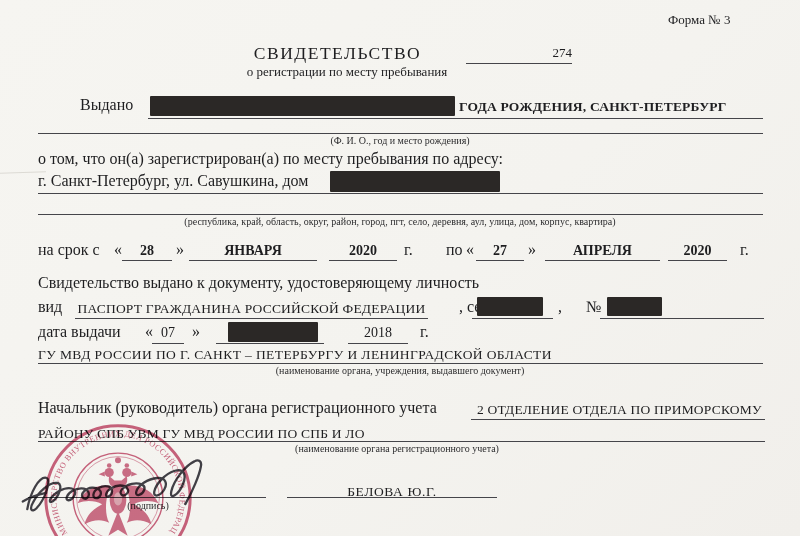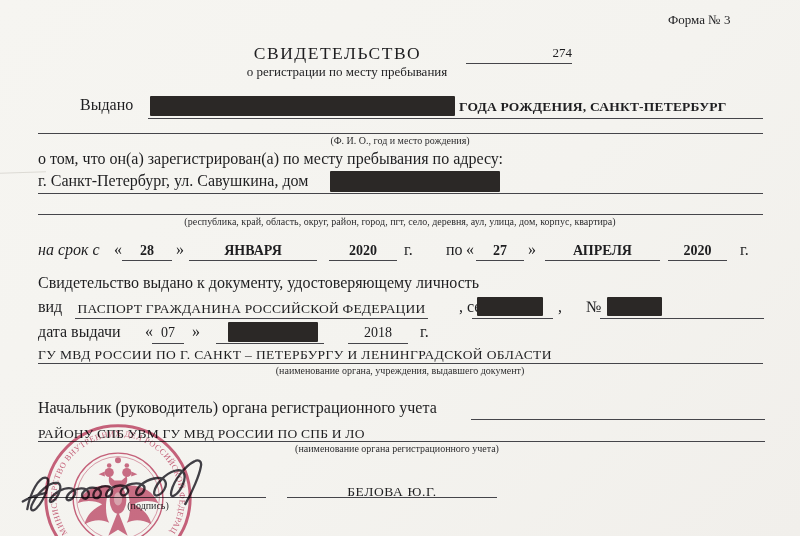--- a/index.html
+++ b/index.html
@@ -51,21 +51,21 @@
   <div class="line" style="left:38px;top:133px;width:725px;"></div>
   <div class="abs cap" style="left:240px;top:135px;width:320px;">(Ф. И. О., год и место рождения)</div>
 
   <div class="abs t16" style="left:38px;top:150px;">о том, что он(а) зарегистрирован(а) по месту пребывания по адресу:</div>
   <div class="abs t16" style="left:38px;top:172px;">г. Санкт-Петербург, ул. Савушкина, дом</div>
   <div class="redact" style="left:330px;top:171px;width:170px;height:21px;"></div>
   <div class="line" style="left:38px;top:193px;width:725px;"></div>
   <div class="line" style="left:38px;top:214px;width:725px;"></div>
   <div class="abs cap" style="left:100px;top:216px;width:600px;">(республика, край, область, округ, район, город, пгт, село, деревня, аул, улица, дом, корпус, квартира)</div>
 
-  <div class="abs t16" style="left:38px;top:241px;font-style:italic;">на срок с</div>
+  <div class="abs t16" style="left:38px;top:241px;">на срок с</div>
   <div class="abs t16" style="left:114px;top:241px;">«</div>
   <div class="abs val" style="left:122px;top:243px;width:50px;">28</div>
   <div class="line" style="left:122px;top:260px;width:50px;"></div>
   <div class="abs t16" style="left:176px;top:241px;">»</div>
   <div class="abs val" style="left:189px;top:243px;width:128px;">ЯНВАРЯ</div>
   <div class="line" style="left:189px;top:260px;width:128px;"></div>
   <div class="abs val" style="left:329px;top:243px;width:68px;">2020</div>
   <div class="line" style="left:329px;top:260px;width:68px;"></div>
   <div class="abs t16" style="left:404px;top:241px;">г.</div>
   <div class="abs t16" style="left:446px;top:241px;">по</div>
@@ -100,20 +100,21 @@
   <div class="line" style="left:216px;top:343px;width:108px;"></div>
   <div class="abs valr" style="left:348px;top:325px;width:60px;">2018</div>
   <div class="line" style="left:348px;top:343px;width:60px;"></div>
   <div class="abs t16" style="left:420px;top:323px;">г.</div>
 
   <div class="abs caps" style="left:38px;top:347px;letter-spacing:.4px;">ГУ  МВД  РОССИИ  ПО  Г. САНКТ – ПЕТЕРБУРГУ  И  ЛЕНИНГРАДСКОЙ  ОБЛАСТИ</div>
   <div class="line" style="left:38px;top:363px;width:725px;"></div>
   <div class="abs cap" style="left:200px;top:365px;width:400px;">(наименование органа, учреждения, выдавшего документ)</div>
 
   <div class="abs t16" style="left:38px;top:399px;">Начальник (руководитель) органа регистрационного учета</div>
+  <div class="abs caps" style="left:477px;top:402px;">2 ОТДЕЛЕНИЕ ОТДЕЛА  ПО ПРИМОРСКОМУ</div>
   <div class="line" style="left:471px;top:419px;width:294px;"></div>
   <div class="abs caps" style="left:38px;top:426px;">РАЙОНУ СПБ УВМ  ГУ  МВД РОССИИ  ПО СПБ  И  ЛО</div>
   <div class="line" style="left:38px;top:441px;width:727px;"></div>
   <div class="abs cap" style="left:247px;top:443px;width:300px;">(наименование органа регистрационного учета)</div>
 
   <div class="line" style="left:28px;top:497px;width:238px;"></div>
   <div class="abs cap" style="left:98px;top:500px;width:100px;">(подпись)</div>
   <div class="abs caps center" style="left:287px;top:484px;width:210px;letter-spacing:.6px;">БЕЛОВА  Ю.Г.</div>
   <div class="line" style="left:287px;top:497px;width:210px;"></div>
   <div class="abs cap" style="left:337px;top:500px;width:110px;margin-top:36px;">(фамилия)</div>

